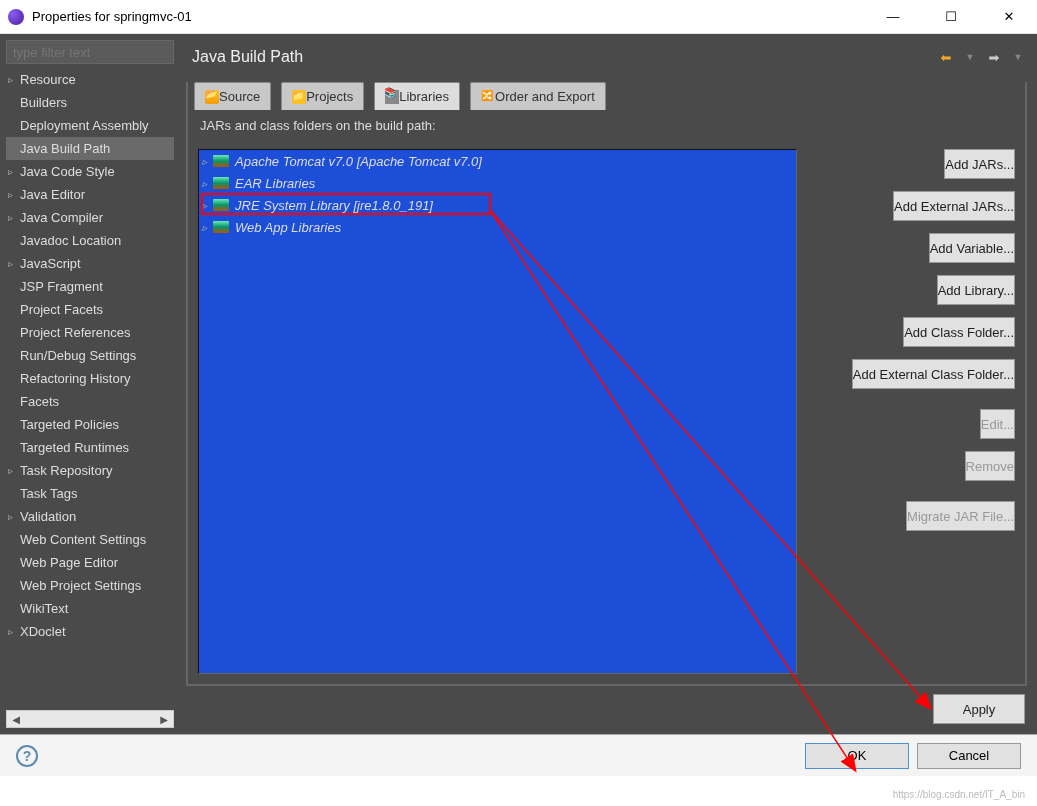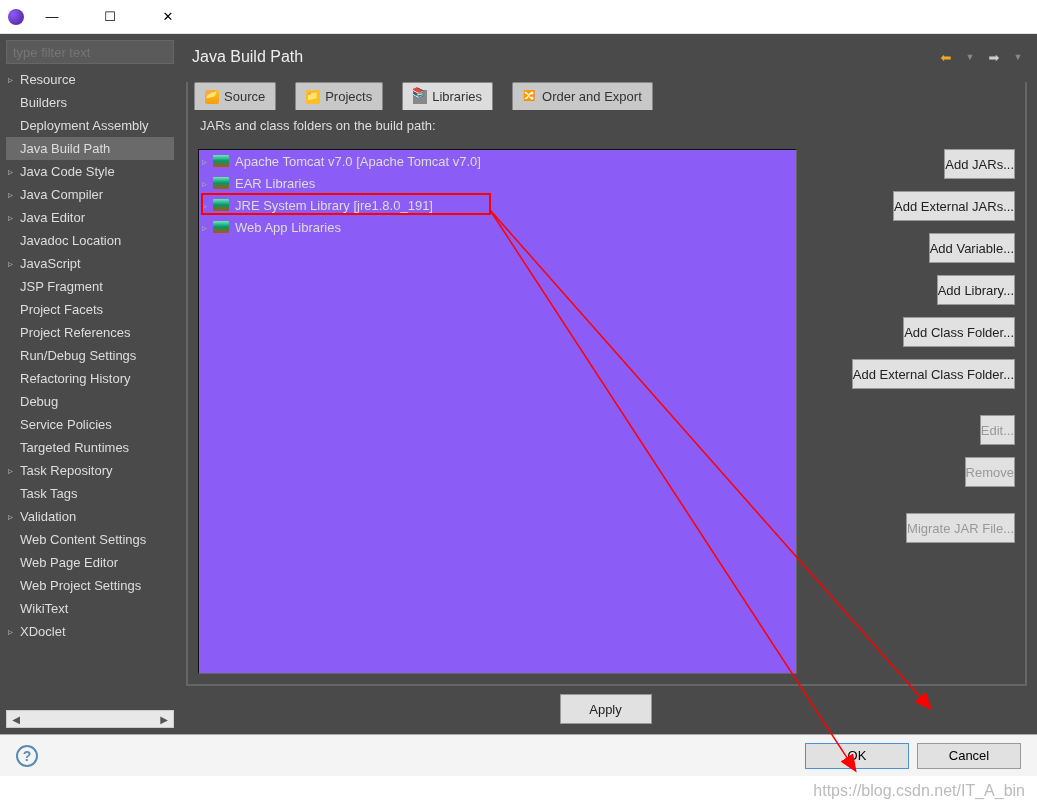--- a/index.html
+++ b/index.html
@@ -33,95 +33,96 @@
 .nav-arrows { display: flex; gap: 6px; align-items: center; }
 .nav-arrows .na { width: 18px; height: 18px; display: flex; align-items: center; justify-content: center; }
 .na-back { color: #f5a623; }
 .na-fwd { color: #ccc; }
 .na-dd { color: #888; font-size: 9px; }
 
 .panel { flex: 1; background: #4a4a4a; border: 2px solid #666; border-top: none; display: flex; flex-direction: column; position: relative; }
 
 
 .tabbar { height: 28px; display: flex; background: #4a4a4a; padding-left: 6px; }
-.tab { display: flex; align-items: center; gap: 5px; padding: 0 10px; color: #333; background: #ddd; border: 1px solid #888; border-bottom: none; margin-right: 19px; cursor: pointer; border-radius: 2px 2px 0 0; }
+.tab { display: flex; align-items: center; padding: 0 10px; color: #333; background: #ddd; border: 1px solid #888; border-bottom: none; margin-right: 10px; cursor: pointer; border-radius: 2px 2px 0 0; }
 .tab.inactive { background: #c8c8c8; color: #333; }
 .tab .ticon { width: 14px; height: 14px; }
 .ticon-source { background: linear-gradient(#fbbf24, #f59e0b); border-radius: 2px; position: relative; }
 .ticon-source::after { content:"📂"; font-size:10px; position:absolute; left:0; top:-2px;}
 .ticon-projects { background: #fbbf24; border-radius: 2px; }
 .ticon-projects::after{ content:"📁"; font-size:10px; position:absolute;}
 .ticon-libraries { background: #888; position:relative; }
 .ticon-libraries::after{ content:"📚"; font-size:10px; position:absolute; left:-1px; top:-3px;}
 .ticon-order::after{ content:"🔀"; font-size:10px; position:absolute;}
 
 .panel-label { color: #ddd; padding: 8px 12px 16px; }
 
 .panel-body { flex: 1; display: flex; padding: 0 10px 10px 10px; gap: 8px; }
-.tree-panel { flex: 1; background: #8b5cf6; border: 1px inset #666; overflow: hidden; position: relative; }
+.tree-panel { flex: 1; background: #1d4ed8; border: 1px inset #666; overflow: hidden; position: relative; font-style: italic; }
 .lib-item { height: 22px; display: flex; align-items: center; color: #ddd; padding-left: 14px; position: relative; cursor: pointer; }
 .lib-item::before { content: "▹"; position: absolute; left: 3px; color: #aaa; font-size: 10px; }
 .lib-icon { width: 16px; height: 12px; margin-right: 6px; background: linear-gradient(#6ee7b7,#059669,#b45309); border-radius: 1px; flex-shrink:0; }
 .highlight-box { position: absolute; border: 2px solid #f00; pointer-events: none; }
 
 
 .btns { width: 210px; display: flex; flex-direction: column; gap: 12px; align-items: flex-end; }
 .btn { height: 30px; background: #e1e1e1; border: 1px solid #999; color: #222; display: flex; align-items: center; justify-content: center; cursor: pointer; }
 .btn.disabled { color: #999; cursor: default; }
-.btn.gap { margin-top: 14px; }
-
-
-.apply-bar { height: 34px; display: flex; justify-content: center; padding-right: 2px; }
+.btn.gap { margin-top: 8px; }
+
+
+.apply-bar { height: 34px; display: flex; justify-content: flex-end; padding-right: 2px; }
 .apply-bar .btn { width: 92px; }
 
 
 .footer { height: 42px; border-top: 1px solid #aaa; display: flex; align-items: center; padding: 0 16px; background: #f4f4f4; }
 .help-icon { width: 22px; height: 22px; border: 2px solid #5b8bb0; border-radius: 50%; display: flex; align-items: center; justify-content: center; color: #5b8bb0; font-weight: bold; font-size: 14px; cursor: pointer; }
 .footer .spacer { flex: 1; }
 .footer .fbtn { width: 104px; height: 26px; background: #e1e1e1; border: 1px solid #999; display: flex; align-items: center; justify-content: center; margin-left: 8px; cursor: pointer; }
 .footer .fbtn.primary { border: 1px solid #4a90d9; }
 
 
 .arrow-svg { position: absolute; left: 0; top: 0; pointer-events: none; }
 
-.watermark { position: absolute; right: 12px; bottom: 6px; color: #bbb; font-size: 16px; margin-top: 29px; }
+.watermark { position: absolute; right: 12px; bottom: 6px; color: #bbb; font-size: 10px; margin-top: 29px; }
 </style>
 </head>
 <body>
 
 <div class="titlebar">
   <div class="app-icon"></div>
+  <div class="title">Properties for springmvc-01</div>
   <div class="winbtns">
     <div class="winbtn">—</div>
     <div class="winbtn">☐</div>
     <div class="winbtn">✕</div>
   </div>
 </div>
 
 <div class="container">
 
   <div class="sidebar">
     <input class="filter-input" placeholder="type filter text" style="">
     <div class="tree" id="side-tree">
         <div class="tree-item expandable">Resource</div>
         <div class="tree-item">Builders</div>
         <div class="tree-item">Deployment Assembly</div>
         <div class="tree-item selected">Java Build Path</div>
         <div class="tree-item expandable">Java Code Style</div>
+        <div class="tree-item expandable">Java Editor</div>
         <div class="tree-item expandable">Java Compiler</div>
-        <div class="tree-item expandable">Java Editor</div>
         <div class="tree-item">Javadoc Location</div>
         <div class="tree-item expandable">JavaScript</div>
         <div class="tree-item">JSP Fragment</div>
         <div class="tree-item">Project Facets</div>
         <div class="tree-item">Project References</div>
         <div class="tree-item">Run/Debug Settings</div>
         <div class="tree-item">Refactoring History</div>
-        <div class="tree-item">Debug</div>
-        <div class="tree-item">Service Policies</div>
+        <div class="tree-item">Facets</div>
+        <div class="tree-item">Targeted Policies</div>
         <div class="tree-item">Targeted Runtimes</div>
         <div class="tree-item expandable">Task Repository</div>
         <div class="tree-item">Task Tags</div>
         <div class="tree-item expandable">Validation</div>
         <div class="tree-item">Web Content Settings</div>
         <div class="tree-item">Web Page Editor</div>
         <div class="tree-item">Web Project Settings</div>
         <div class="tree-item">WikiText</div>
         <div class="tree-item expandable">XDoclet</div>
       </div>

